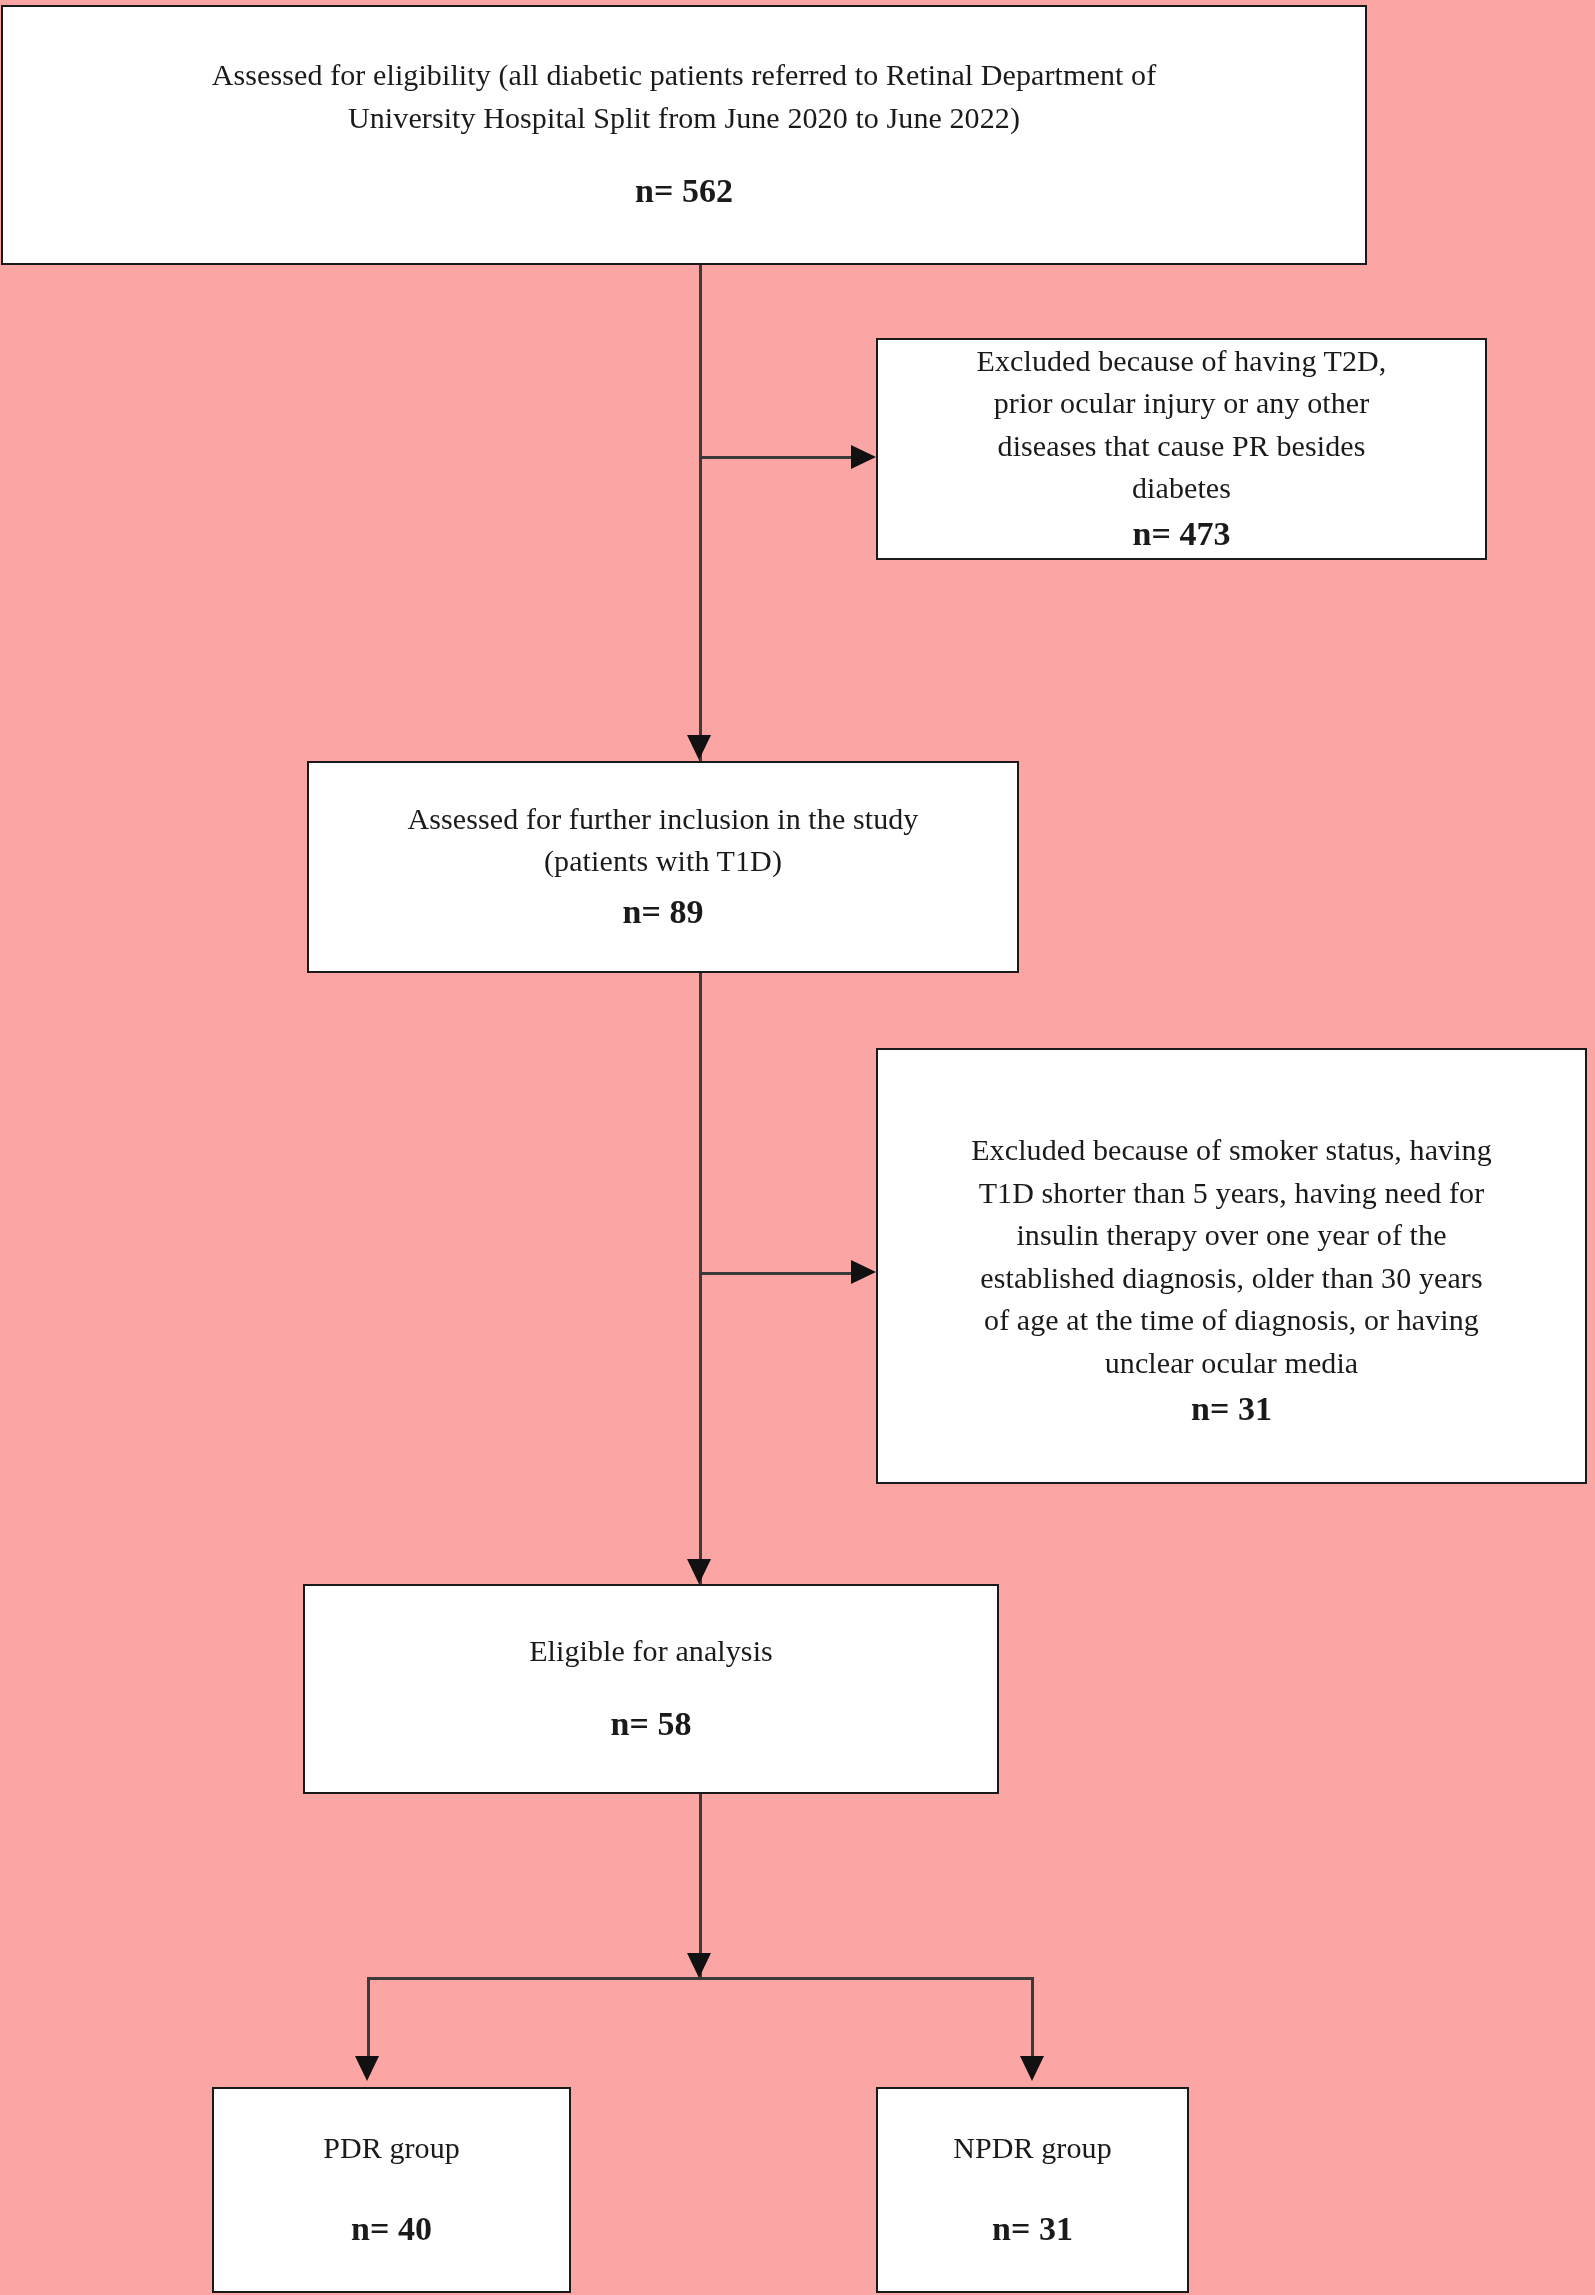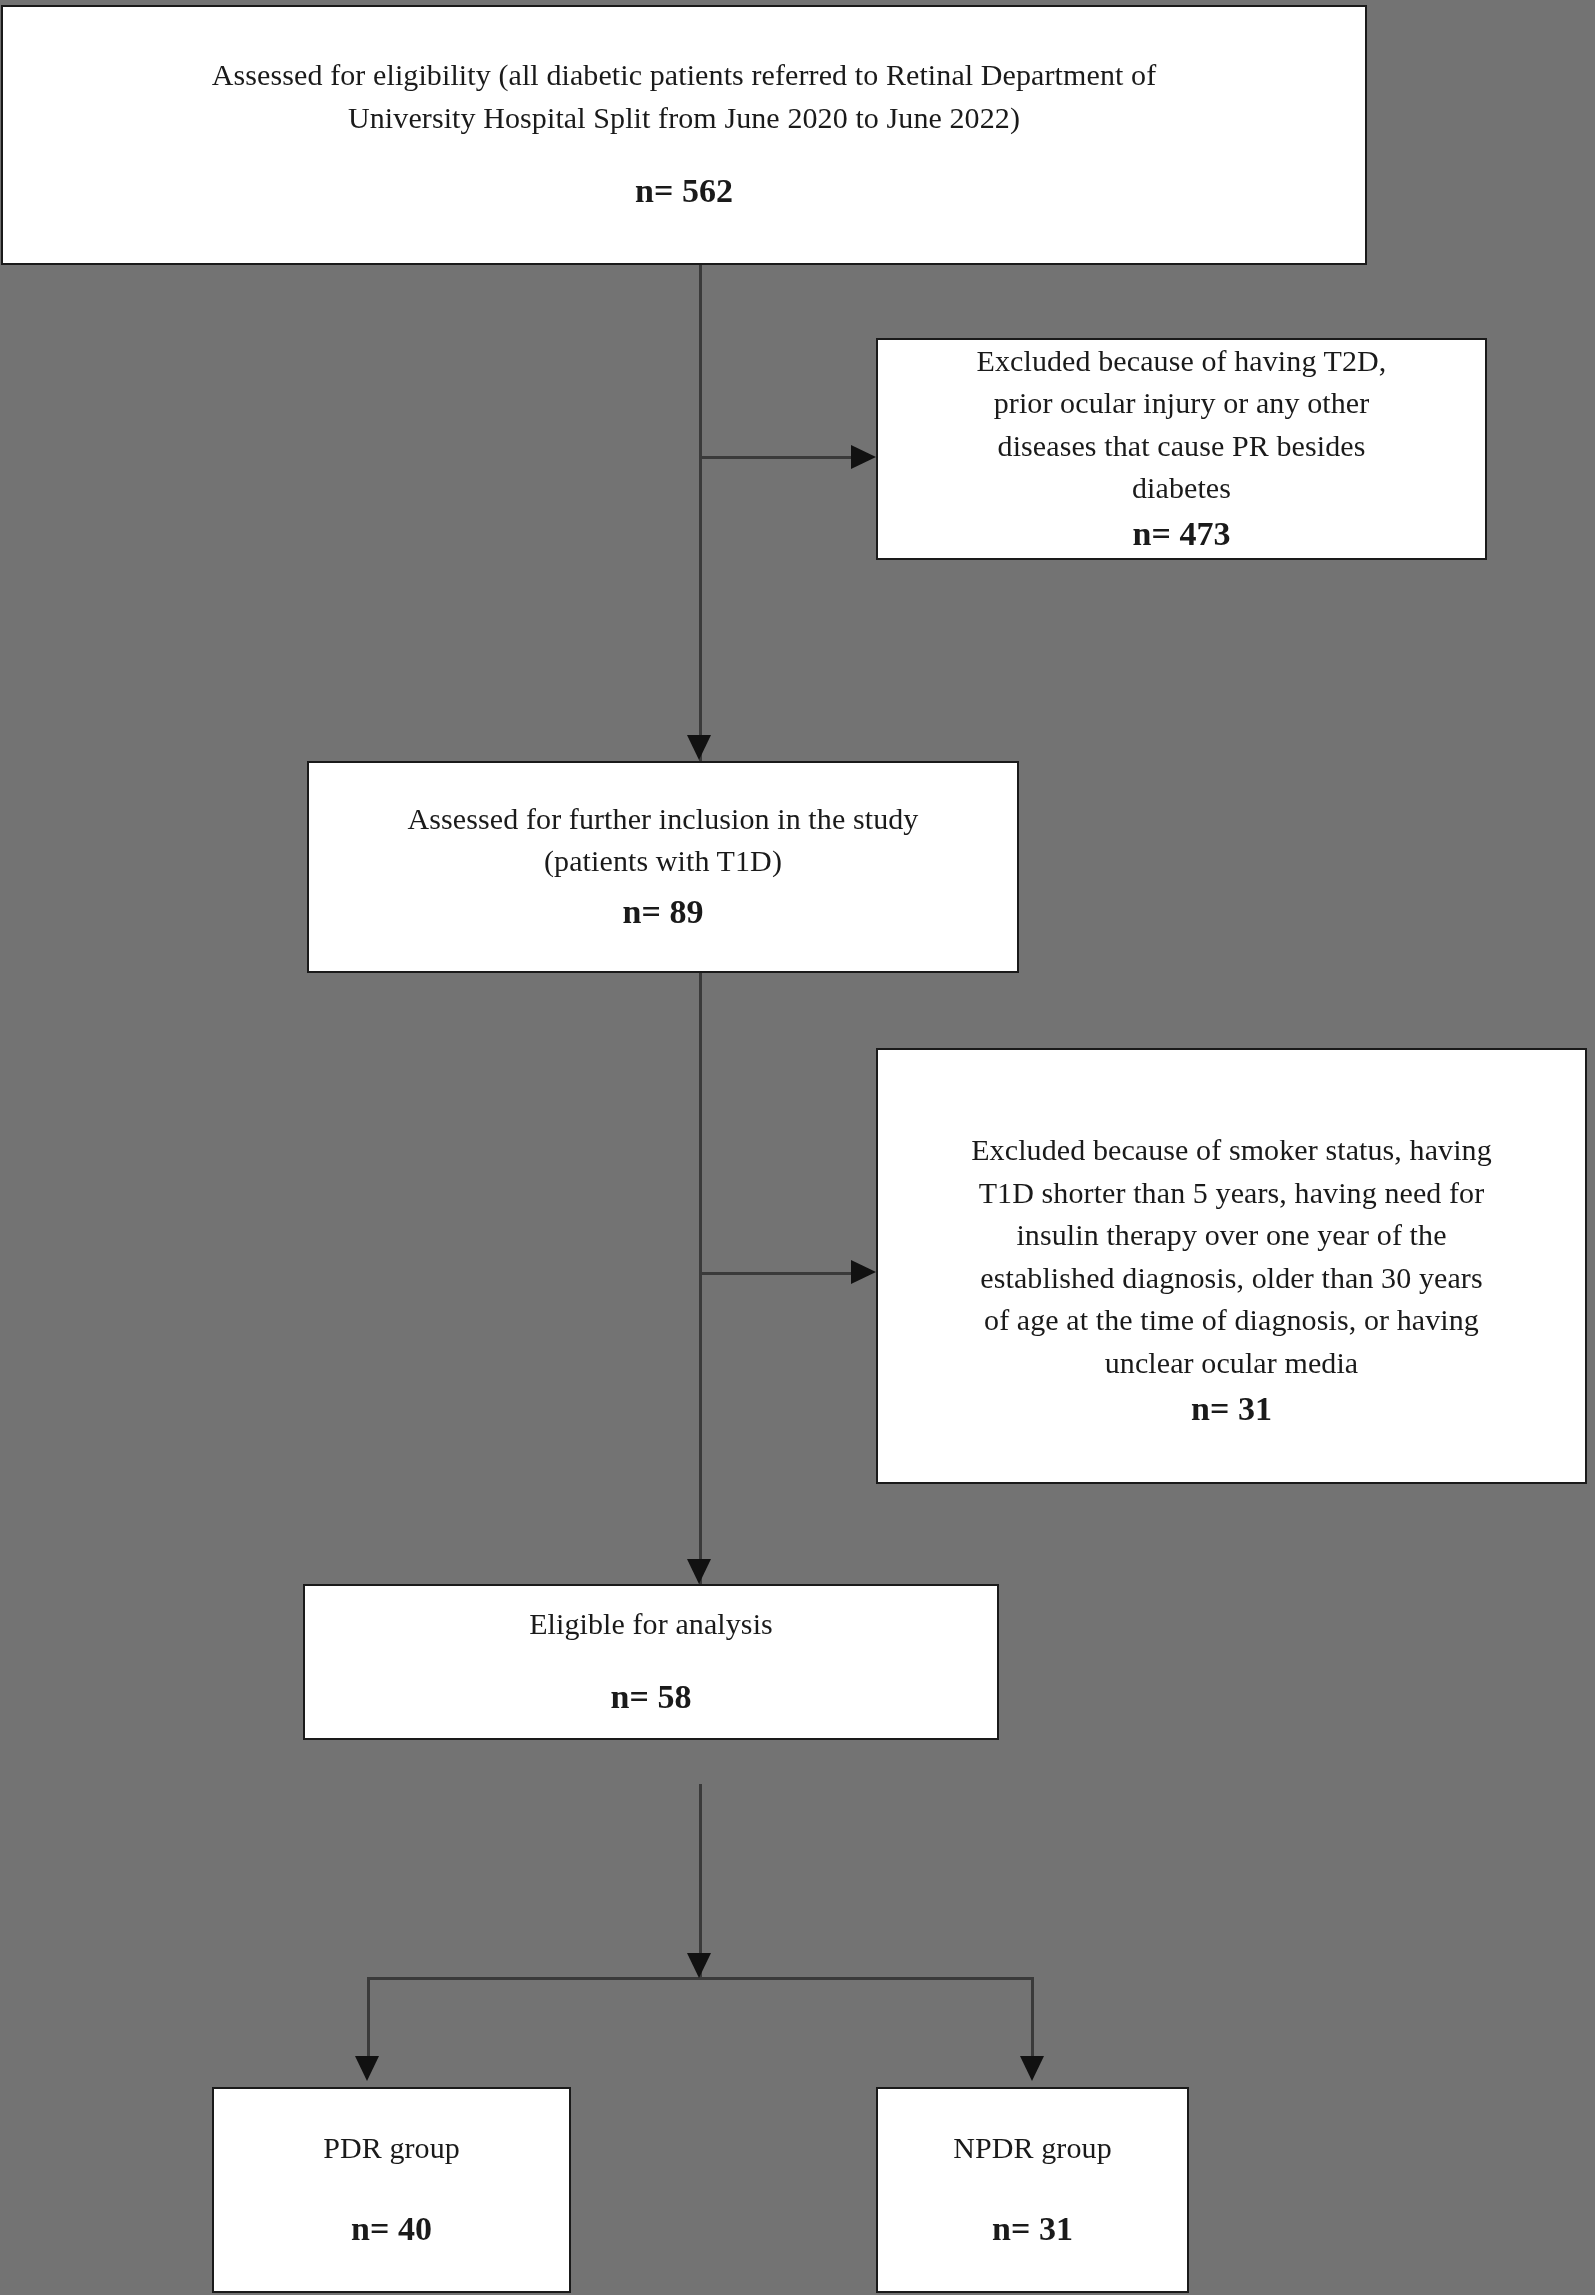--- a/index.html
+++ b/index.html
@@ -10,21 +10,21 @@
   }
   body {
     font-family: "Liberation Serif", "DejaVu Serif", serif;
     color: #1a1a1a;
   }
 
   #flow-canvas {
     position: relative;
     width: 1596px;
     height: 2295px;
-    background: #737373;
+    background: #fca5a5;
     overflow: hidden;
   }
 
   
   .node {
     position: absolute;
     box-sizing: border-box;
     border: 2.5px solid #1a1a1a;
     background: #ffffff;
     display: flex;
@@ -69,21 +69,21 @@
     left: 283px; top: 761px; width: 712px; height: 212px; margin-left: 24px;
   }
   #node-assessed-inclusion .gap { height: 4.9px; }
 
   #node-excluded-criteria {
     left: 876px; top: 1048px; width: 711px; height: 436px;
   }
   #node-excluded-criteria .body { padding: 0 41px; margin-top: 30px; }
 
   #node-eligible-analysis {
-    left: 303px; top: 1584px; width: 696px; height: 156px;
+    left: 303px; top: 1584px; width: 696px; height: 210px;
   }
   #node-eligible-analysis .gap { height: 27.4px; }
 
   #node-pdr-group {
     left: 212px; top: 2087px; width: 359px; height: 206px;
   }
   #node-pdr-group .gap { height: 36px; }
 
   #node-npdr-group {
     left: 876px; top: 2087px; width: 313px; height: 206px;

